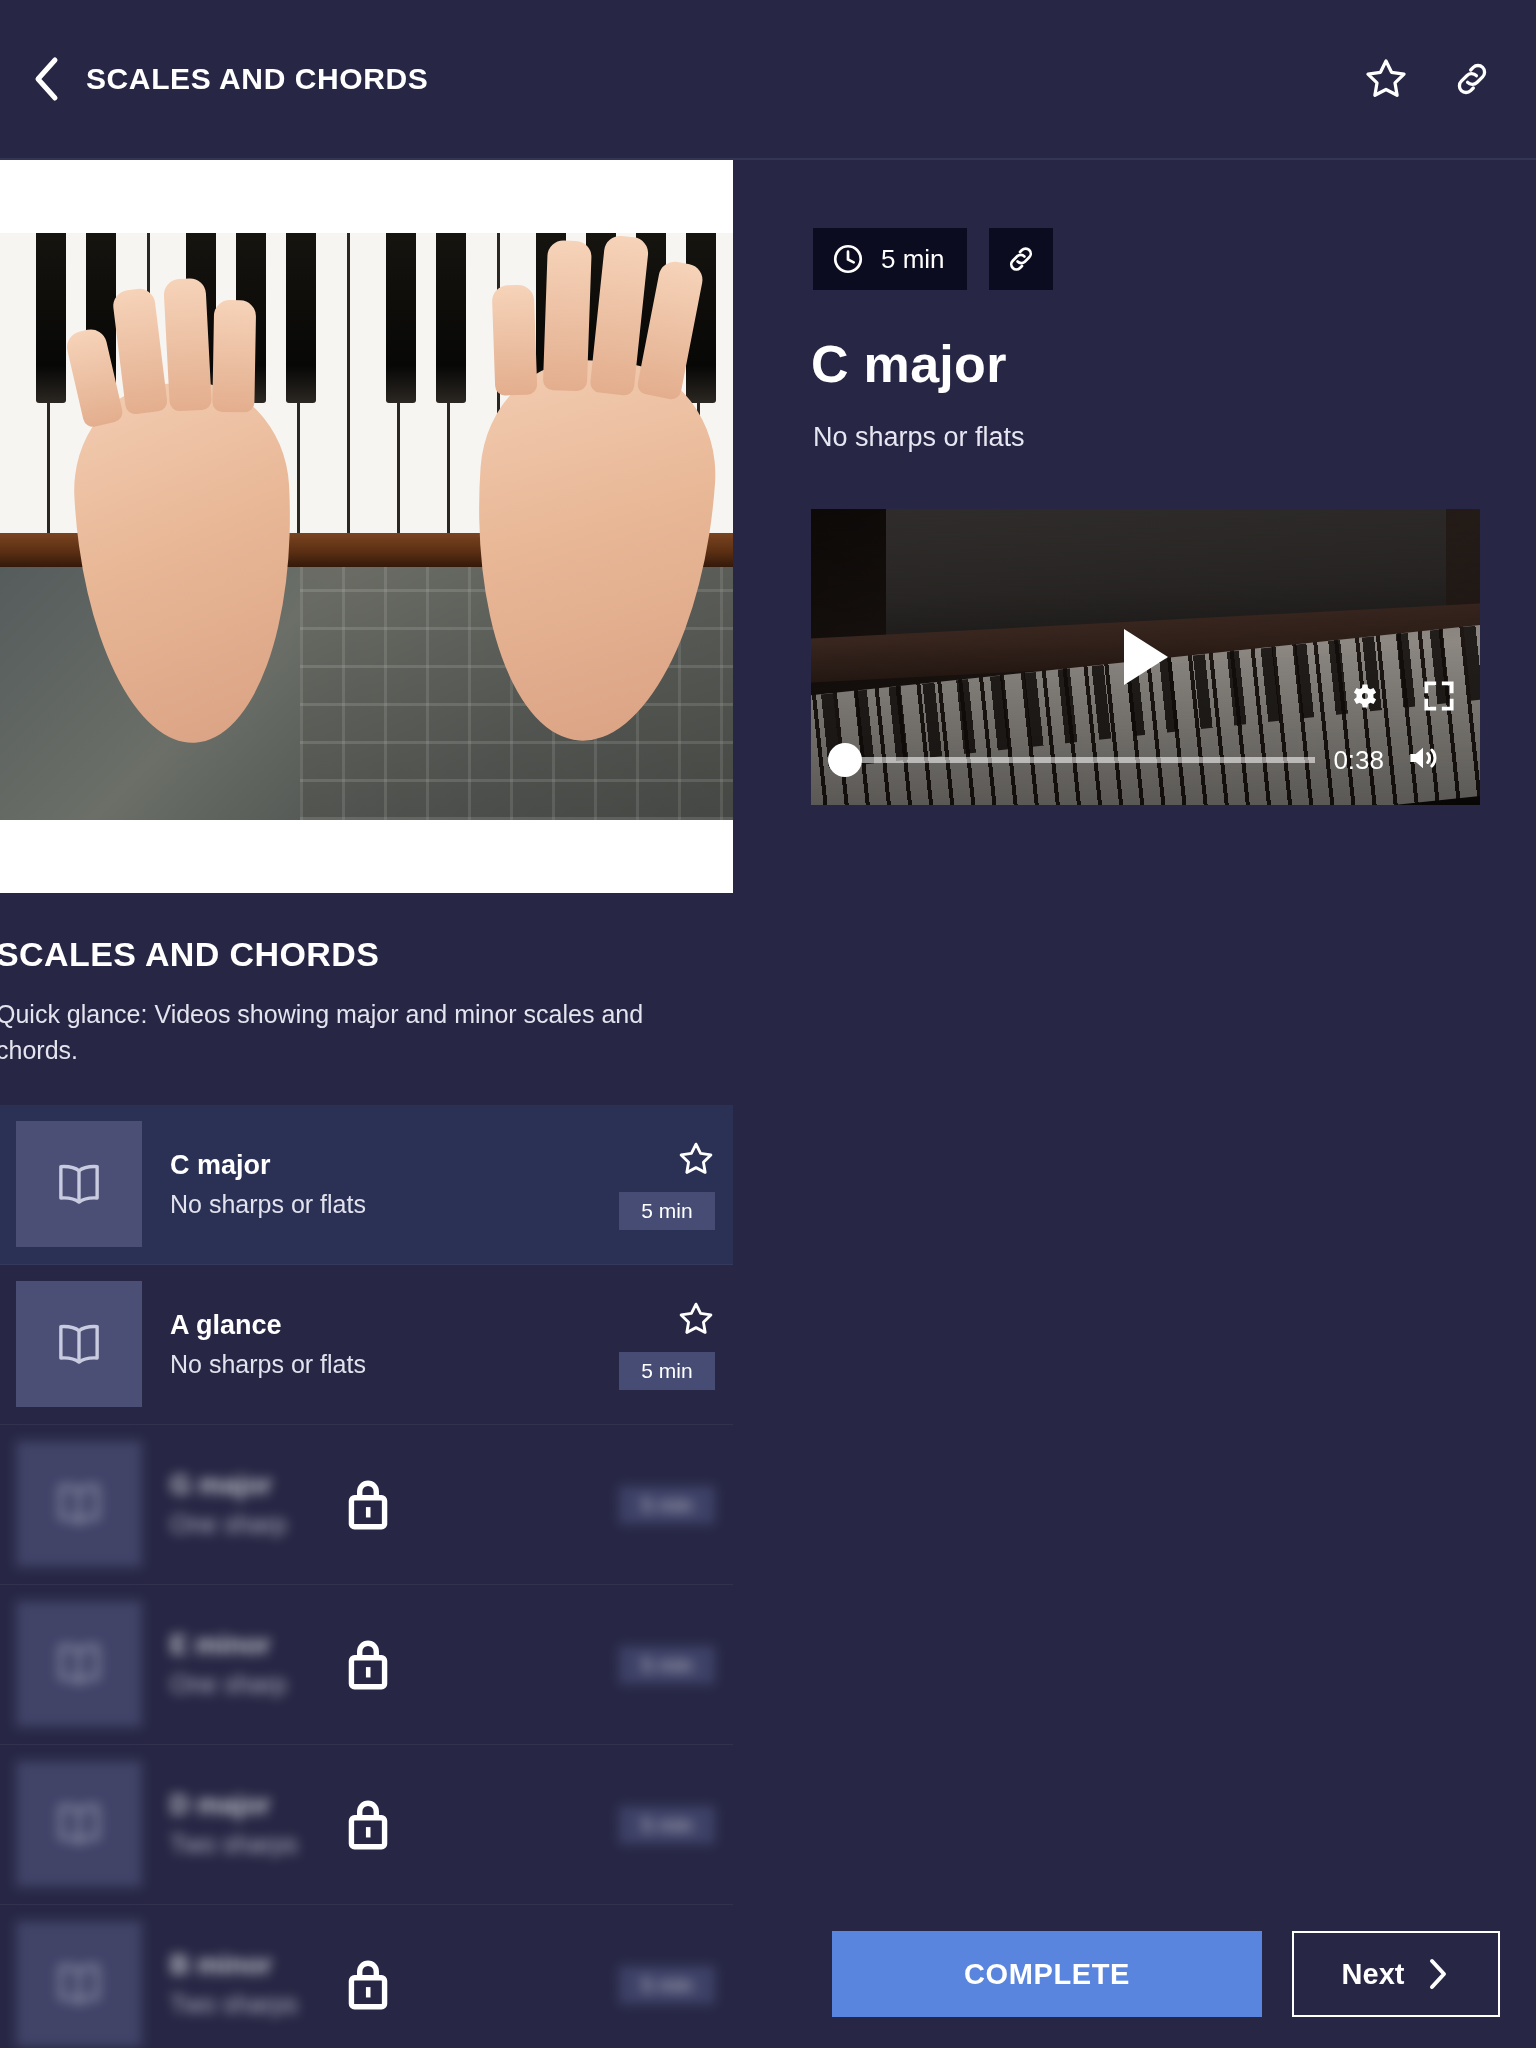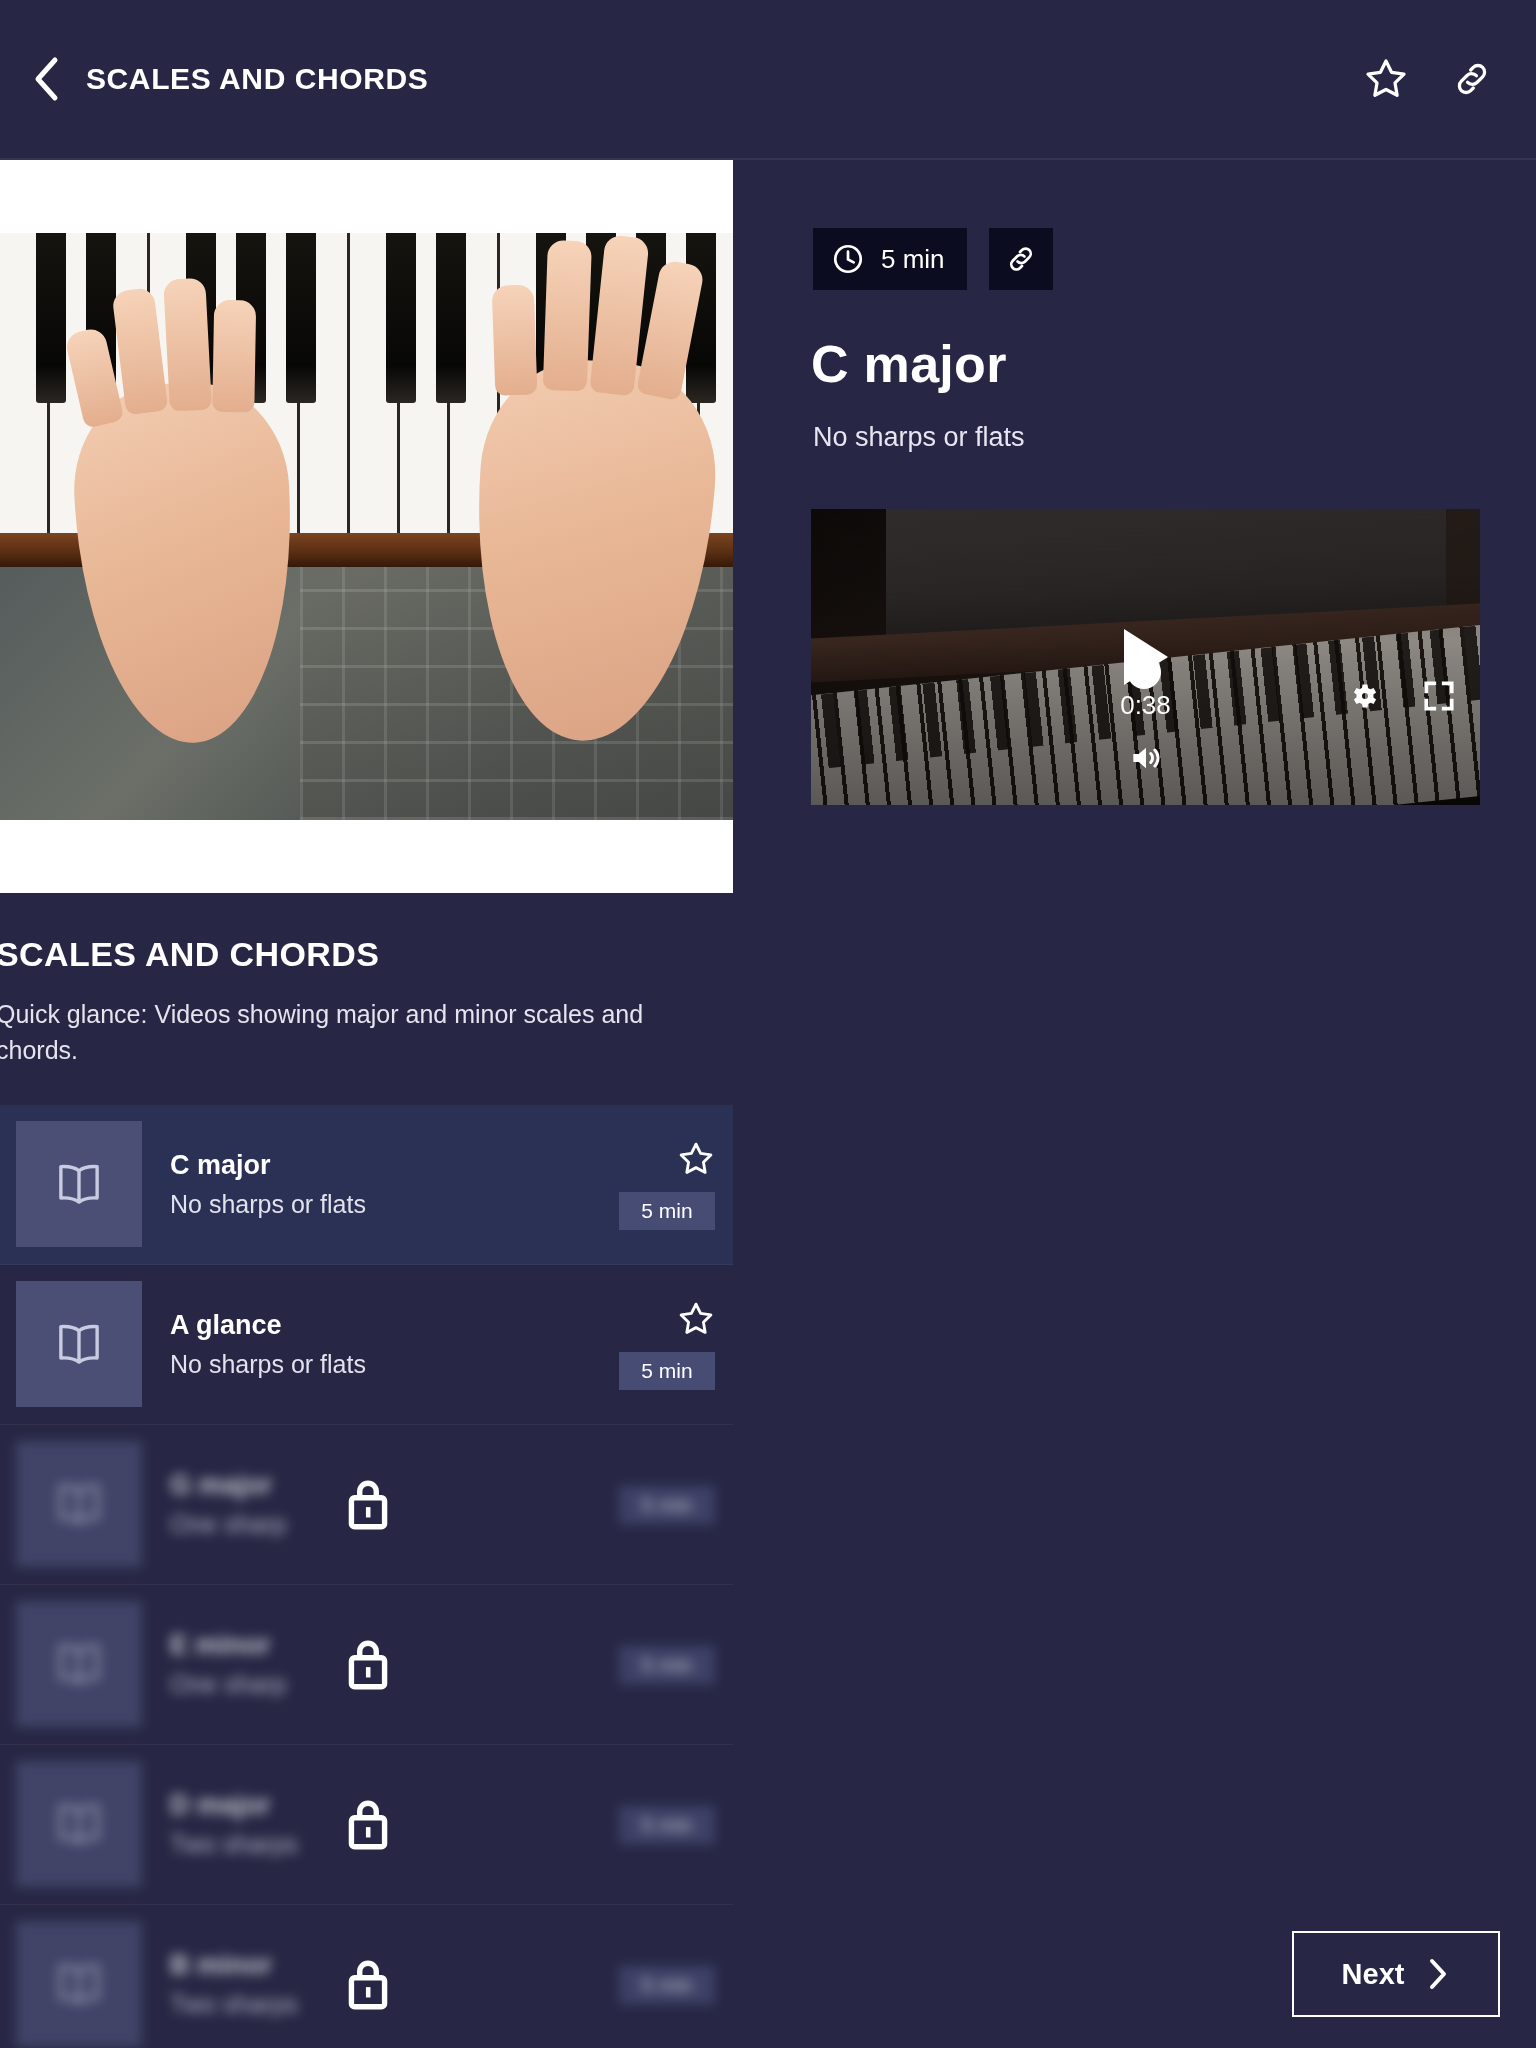--- a/index.html
+++ b/index.html
@@ -138,21 +138,21 @@
     transform: rotate(-6deg);
     background: repeating-linear-gradient(90deg, transparent 0 8px, rgba(22,17,14,.96) 8px 20px, transparent 20px 34px);
     opacity:.9; }
   .pl-shade { position:absolute; inset:0; background: linear-gradient(180deg, rgba(0,0,0,.45), rgba(0,0,0,.25) 45%, rgba(0,0,0,.5)); }
   .play-btn {
     position:absolute; left:50%; top:50%; transform: translate(-50%,-50%);
     width:0; height:0; border-left: 44px solid #ffffff;
     border-top: 28px solid transparent; border-bottom: 28px solid transparent; cursor:pointer;
   }
   .pl-ctrls { position:absolute; right: 22px; top: 168px; display:flex; gap: 36px; align-items:center; }
-  .pl-bottom { position:absolute; left:0; right:0; bottom: 24px; display:flex; align-items:center; padding: 0 36px; gap:18px;flex-direction:column; }
+  .pl-bottom { position:absolute; left:0; right:0; bottom: 24px; display:flex; align-items:center; padding: 0 36px; gap:18px; }
   .scrub { position:relative; flex:1; height:6px; background: rgba(255,255,255,.55); }
   .scrub-knob { position:absolute; left:-2px; top:50%; transform: translate(-50%,-50%);
     width:34px; height:34px; border-radius:50%; background:#ffffff; cursor:pointer; }
   .pl-time { color:#ffffff; font-size:26px; }
 
   
   .footer { position:absolute; right: 0; bottom: 0; width: 803px; height: 148px;
     display:flex; align-items:center; justify-content:flex-end; gap: 30px; padding-right: 36px; }
   .btn-complete {
     background:#5a85df; color:#ffffff; font-size:29px; font-weight:bold; letter-spacing:.6px;
@@ -424,20 +424,21 @@
         <span>
           <svg width="42" height="38" viewBox="0 0 24 24">
             <path d="M4 9.5h3.4L12 5.6v12.8L7.4 14.5H4z" fill="#ffffff"></path>
             <path d="M15 9.2a4 4 0 010 5.6M17.6 7a7.3 7.3 0 010 10" fill="none" stroke="#ffffff" stroke-width="1.9" stroke-linecap="round"></path>
           </svg>
         </span>
       </div>
     </div>
 
     <div class="footer">
+      <div class="btn-complete">COMPLETE</div>
       <div class="btn-next">
         <span>Next</span>
         <svg width="24" height="38" viewBox="0 0 24 38">
           <polyline points="6,6 18,19 6,32" fill="none" stroke="#ffffff" stroke-width="4" stroke-linecap="round" stroke-linejoin="round"></polyline>
         </svg>
       </div>
     </div>
 
   </div>
 </div>

